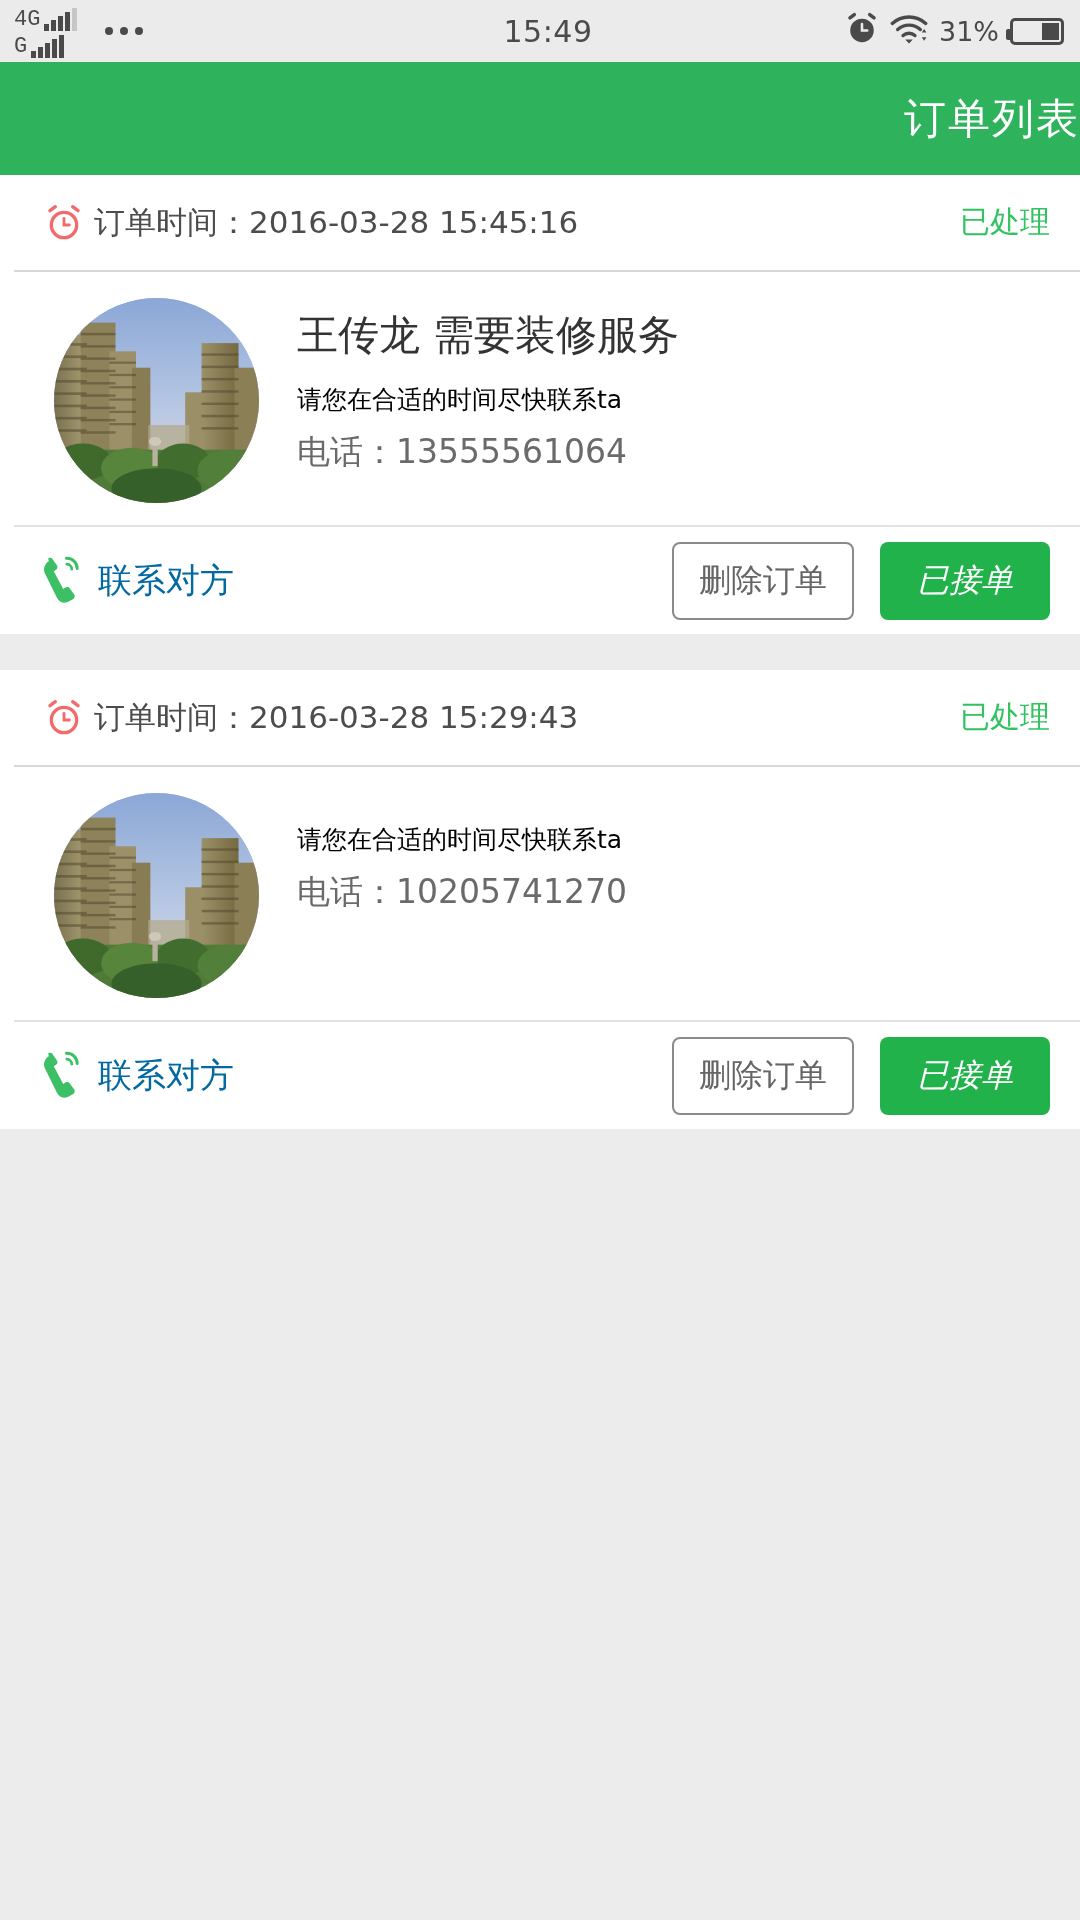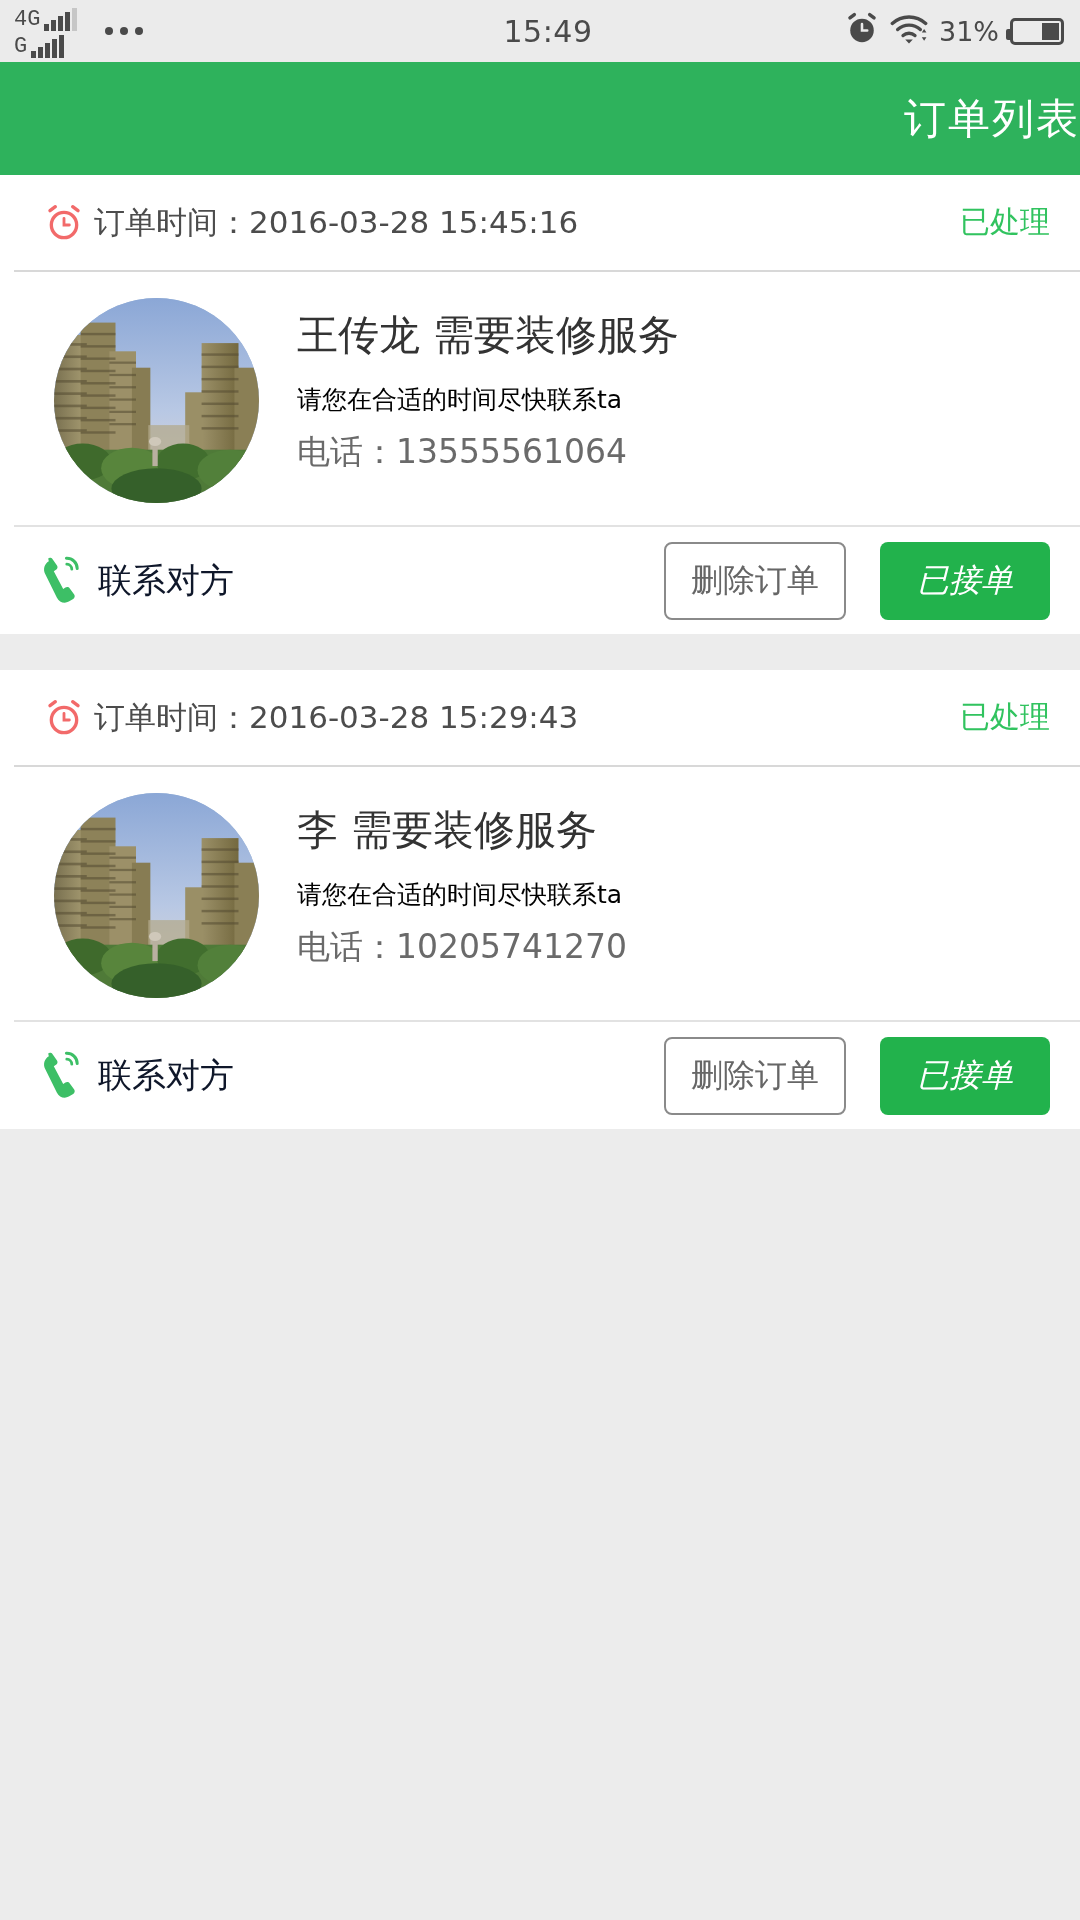--- a/index.html
+++ b/index.html
@@ -62,26 +62,26 @@
   .cust-title{ font-size:41px; color:#333; line-height:1.35; white-space:nowrap; }
   .cust-note{ font-size:25px; color:#000000; line-height:1.5; margin-top:18px; }
   .cust-phone{ font-size:33px; color:#6a6a6a; line-height:1.5; margin-top:8px; }
 
   .action-row{
     height:109px; display:flex; align-items:center; padding:0 30px 0 22px;
     border-top:2px solid #e2e2e2;
   }
   .contact{ display:flex; align-items:center; flex:1; }
   .phone-icon{ width:48px; height:52px; flex:0 0 48px; }
-  .contact-label{ font-size:34px; color:#0f172a; margin-left:14px; }
+  .contact-label{ font-size:34px; color:#0369a1; margin-left:14px; }
   .btn-outline{
     min-width:182px; height:78px; border:2px solid #8a8a8a; border-radius:8px;
     background:#fff; color:#666; font-size:32px;
     display:flex; align-items:center; justify-content:center;
-    margin-right:34px;
+    margin-right:26px;
   }
   .btn-solid{
     min-width:170px; height:78px; border-radius:8px;
     background:#22b24c; color:#fff; font-size:32px;
     display:flex; align-items:center; justify-content:center;font-style:italic;
   }
 
   .gap{ height:36px; background:#ececec; }
   .filler{ background:#ececec; flex:1; }
 
@@ -343,21 +343,20 @@
           <ellipse cx="14" cy="80" rx="14" ry="9" fill="#3f6a2c"></ellipse>
           <ellipse cx="38" cy="83" rx="15" ry="10" fill="#58853c"></ellipse>
           <ellipse cx="63" cy="80" rx="13" ry="9" fill="#416e2e"></ellipse>
           <ellipse cx="86" cy="84" rx="16" ry="10" fill="#52803a"></ellipse>
           <ellipse cx="50" cy="93" rx="22" ry="10" fill="#35602a"></ellipse>
           <rect x="48" y="70" width="2.6" height="12" fill="#b9b0a0"></rect>
           <ellipse cx="49.3" cy="70" rx="3" ry="2.2" fill="#cfc8ba"></ellipse>
         </svg>
       </div>
       <div class="cust-info">
-        <div class="cust-title">李 需要装修服务</div>
         <div class="cust-note">请您在合适的时间尽快联系ta</div>
         <div class="cust-phone">电话：10205741270</div>
       </div>
     </div>
 
     <div class="action-row">
       <div class="contact">
         <span class="phone-icon">
           <svg width="48" height="52" viewBox="0 0 24 26">
             <path d="M6.4 3.1 C4.2 4.4 3.4 7.1 4.6 9.5 L10.4 21.2 C11.6 23.6 14.2 24.6 16.4 23.3 L18.6 22 C19.4 21.5 19.6 20.5 19.1 19.8 L16.9 16.7 C16.4 16 15.4 15.8 14.7 16.3 L13.6 17 L8.9 8.1 L10 7.4 C10.8 6.9 11 5.9 10.5 5.2 L8.3 2.1 C7.8 1.4 6.8 1.2 6.1 1.7 Z" fill="#3dbf66"></path>

